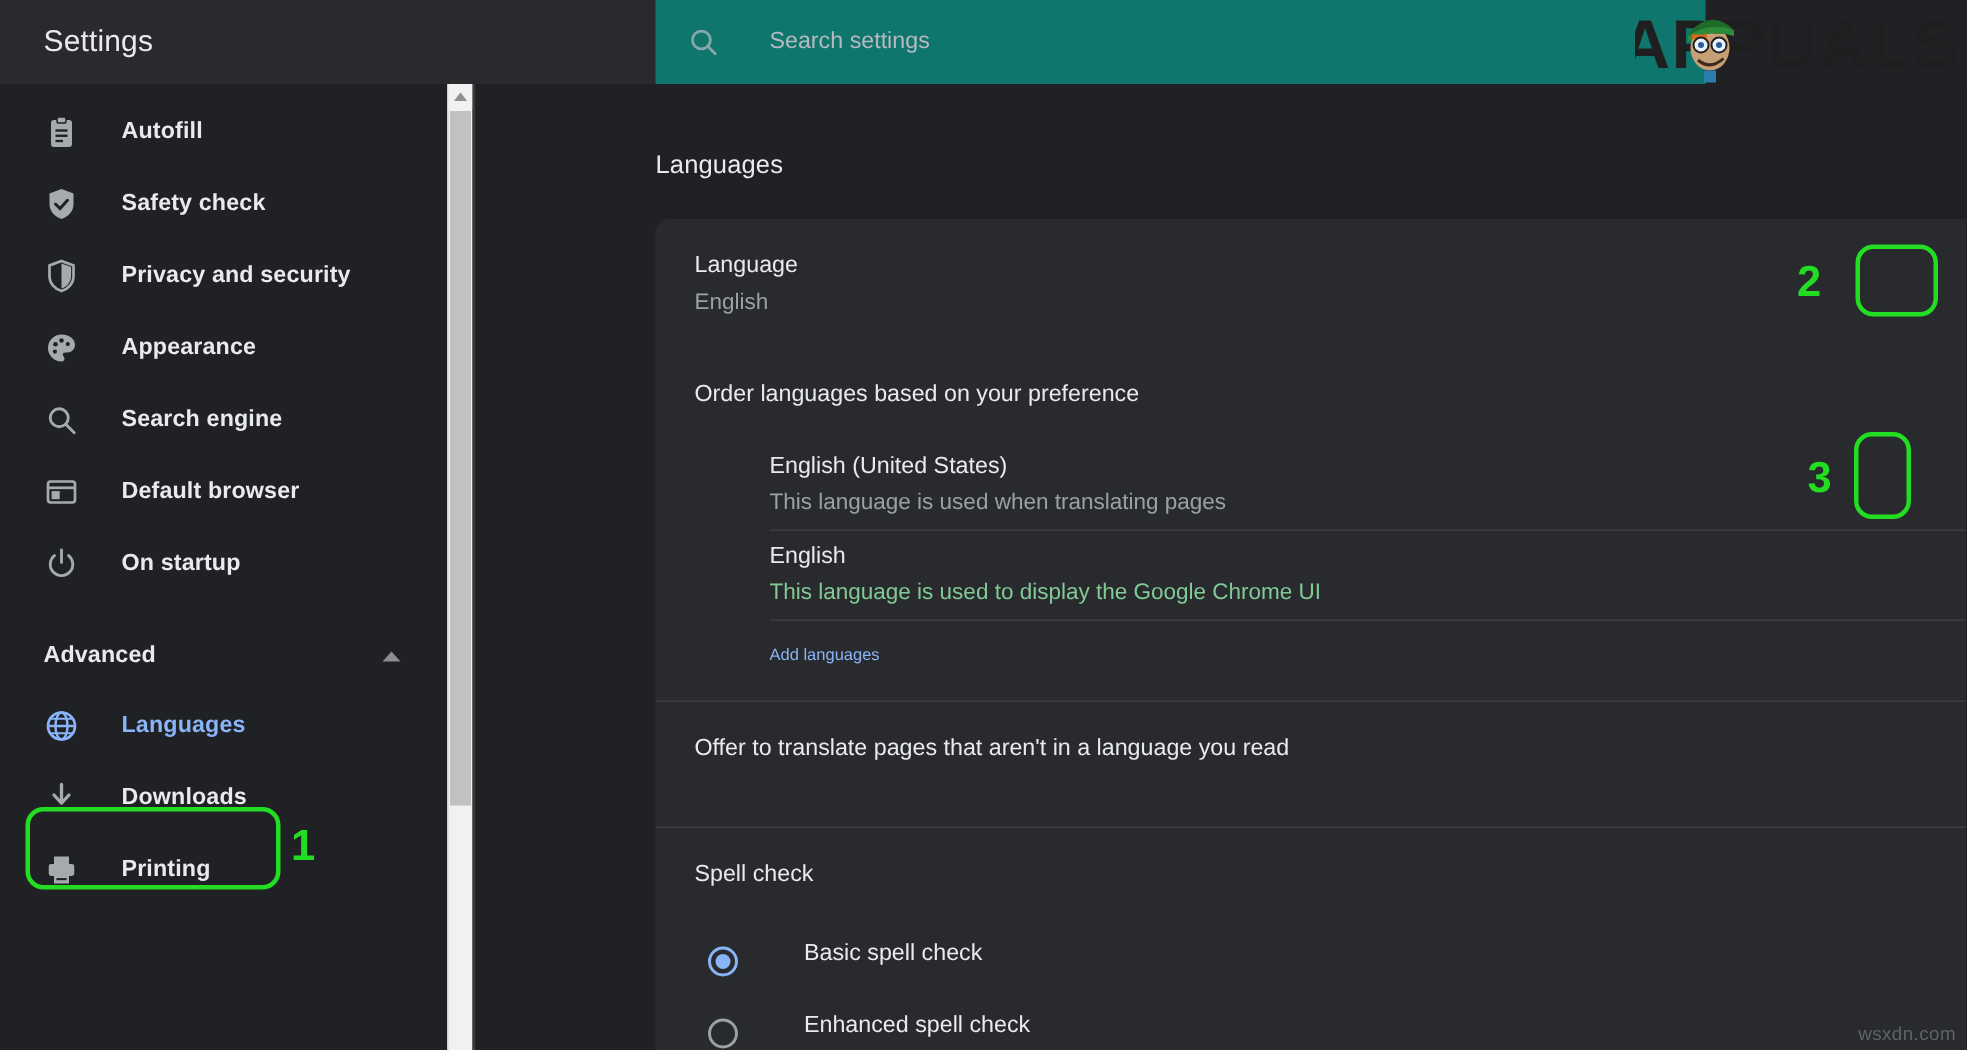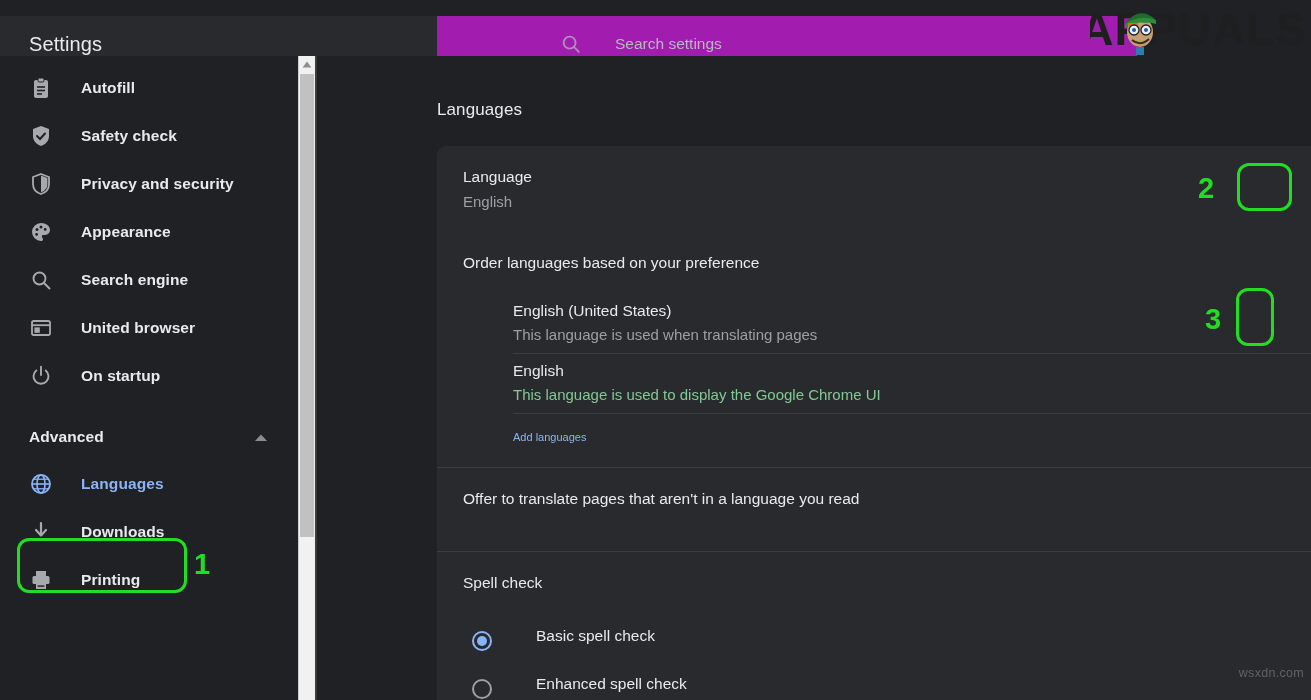--- a/index.html
+++ b/index.html
@@ -6,33 +6,33 @@
   html, body {
     width: 1311px; height: 700px;
     background: #202124;
     font-family: "Liberation Sans", sans-serif;
     overflow: hidden;
   }
   #root { position: relative; width: 1311px; height: 700px; background: #202124; }
 
   
   .topbar {
-    position: absolute; left: 0; top: 16px; width: 1137px; height: 56px;
+    position: absolute; left: 0; top: 0; width: 1137px; height: 56px;
     background: #292a2d; display: flex; align-items: center;
   }
   .topbar-left {
     width: 437px; height: 56px; display: flex; align-items: center;
     padding-left: 29px; background: #292a2d;
   }
   .settings-title {
     color: #e8eaed; font-size: 20px; letter-spacing: .1px;
   }
   .topbar-right {
     flex: 1; height: 56px; display: flex; align-items: center;
-    padding-left: 21px; background: #a21caf; position: relative; justify-content: center;
+    padding-left: 21px; background: #0f766e; position: relative;
   }
   .search-icon { width: 22px; height: 22px; flex: 0 0 22px; opacity: .72; }
   .search-input {
     background: transparent; border: none; outline: none;
     color: #c8cbd0; font-size: 15.5px; font-family: "Liberation Sans", sans-serif;
     margin-left: 33px; width: 420px;
   }
   .search-input::placeholder { color: #b6b9bd; }
 
   
@@ -158,21 +158,21 @@
   .anno-box {
     position: absolute; border: 3px solid #22dd22; border-radius: 12px;
     pointer-events: none;
   }
   .anno-num {
     position: absolute; color: #22dd22; font-size: 29px; font-weight: bold;
     font-family: "Liberation Sans", sans-serif; pointer-events: none;
   }
 
   .wm-bottom {
-    position: absolute; right: 7px; bottom: 20px;
+    position: absolute; right: 7px; bottom: 4px;
     font-size: 12.5px; color: #5f6266; letter-spacing: .3px;
   }
 </style>
 </head>
 <body>
 
 <div id="root">
 
   <div class="topbar">
     <div class="topbar-left">
@@ -251,21 +251,21 @@
       </svg>
       <span class="nav-label">Search engine</span>
     </div>
 
     <div class="nav-item">
       <svg class="nav-icon" viewBox="0 0 24 24">
         <rect x="3" y="5" width="18" height="14" rx="1.8" fill="none" stroke="#bdc1c6" stroke-width="1.8"></rect>
         <line x1="3" y1="9.2" x2="21" y2="9.2" stroke="#bdc1c6" stroke-width="1.8"></line>
         <rect x="5.4" y="11.4" width="5.4" height="5.4" fill="#bdc1c6"></rect>
       </svg>
-      <span class="nav-label">United browser</span>
+      <span class="nav-label">Default browser</span>
     </div>
 
     <div class="nav-item">
       <svg class="nav-icon" viewBox="0 0 24 24">
         <path d="M7.3 6.4a7.5 7.5 0 1 0 9.4 0" fill="none" stroke="#bdc1c6" stroke-width="1.9" stroke-linecap="round"></path>
         <line x1="12" y1="2.6" x2="12" y2="11" stroke="#bdc1c6" stroke-width="1.9" stroke-linecap="round"></line>
       </svg>
       <span class="nav-label">On startup</span>
     </div>
 

